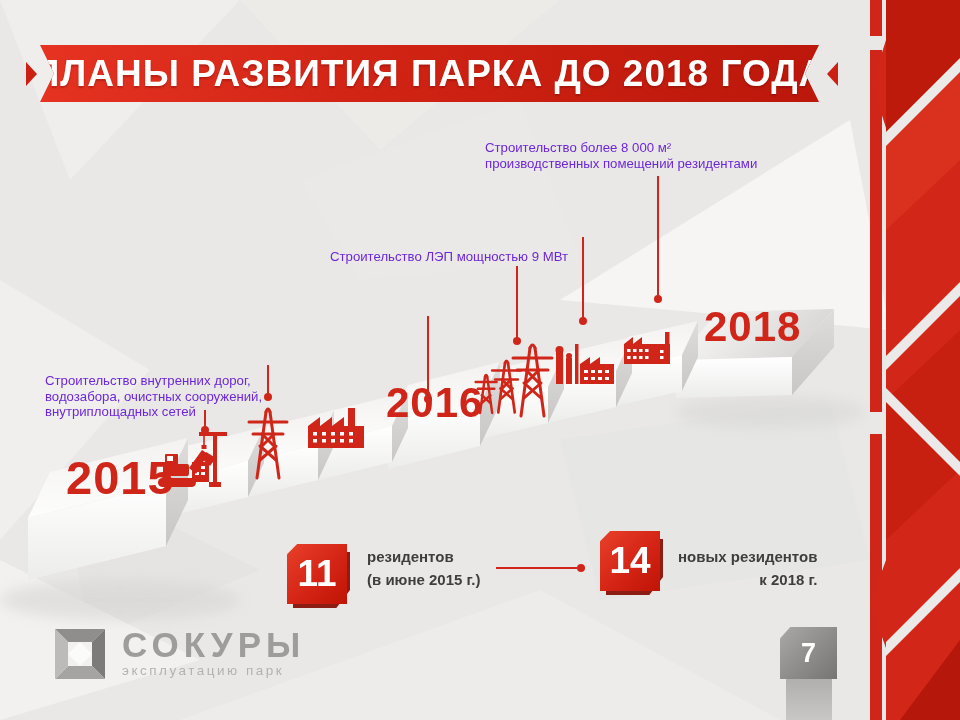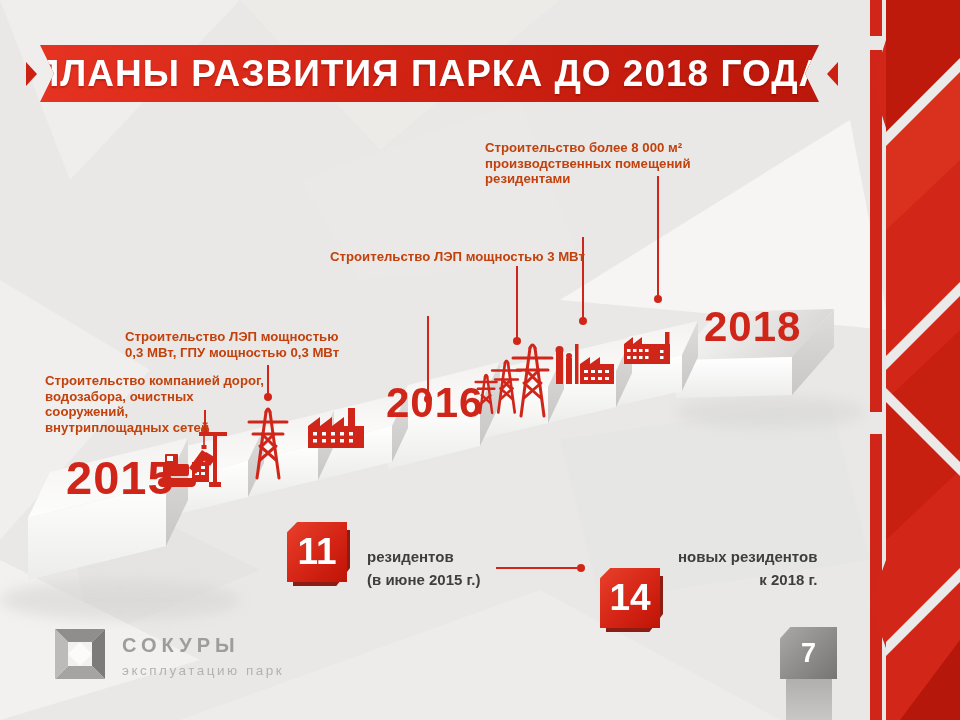--- a/index.html
+++ b/index.html
@@ -21,22 +21,22 @@
   .banner h1{
     margin:0;color:#fff;font-size:37px;font-weight:bold;letter-spacing:1px;
     text-shadow:0 2px 2px rgba(110,10,0,.35);white-space:nowrap;
   }
   .chev{position:absolute;top:62px;width:11px;height:24px;background:#cb2012;}
   .chev-l{left:26px;clip-path:polygon(0 0,100% 50%,0 100%);}
   .chev-r{left:827px;clip-path:polygon(100% 0,0 50%,100% 100%);}
 
   
   .annotation{
-    position:absolute;color:#c2410c;font-size:13.2px;line-height:15.6px;
-    font-weight:bold;white-space:pre-line;letter-spacing:0;
+    position:absolute;color:#6d28d9;font-size:13.2px;line-height:15.6px;
+    font-weight:normal;white-space:pre-line;letter-spacing:0;
   }
 
   
   .stat-badge{position:absolute;width:62px;height:62px;}
   .stat-badge .shadow{
     position:absolute;left:6px;top:8px;width:57px;height:56px;background:#8c1d14;
     clip-path:polygon(0 0,100% 0,100% 68%,76% 100%,0 100%);
   }
   .stat-badge .face{
     position:absolute;left:0;top:0;width:60px;height:60px;
@@ -46,21 +46,21 @@
   }
   .stat-badge .num{color:#fff;font-size:37px;font-weight:bold;}
   .stat-label{
     position:absolute;color:#3e3e3e;font-size:15px;line-height:23px;
     font-weight:bold;white-space:pre-line;
   }
 
   
   .logo{position:absolute;left:52px;top:626px;display:flex;align-items:center;}
   .logo-text{margin-left:14px;}
-  .logo-title{color:#9e9d9c;font-size:20px;font-weight:bold;letter-spacing:5px;line-height:30px;}
+  .logo-title{color:#9e9d9c;font-size:35px;font-weight:bold;letter-spacing:5px;line-height:30px;}
   .logo-sub{color:#b3b2b1;font-size:13.5px;letter-spacing:2.5px;margin-top:3px;}
 
   
   .page-badge{
     position:absolute;left:780px;top:627px;width:57px;height:52px;
     background:linear-gradient(135deg,#aaa9a8 0%,#8a8988 60%,#767574 100%);
     clip-path:polygon(18% 0,100% 0,100% 100%,0 100%,0 22%);
     display:flex;align-items:center;justify-content:center;z-index:3;
   }
   .page-badge span{color:#fff;font-size:27px;font-weight:bold;}
@@ -328,39 +328,37 @@
       <polygon points="886,642 960,568 960,582 886,656" fill="#eceae8"></polygon>
     </g>
   </svg>
 
   <div class="chev chev-l"></div>
   <div class="banner">
     <h1>ПЛАНЫ РАЗВИТИЯ ПАРКА ДО 2018 ГОДА</h1>
   </div>
   <div class="chev chev-r"></div>
 
-  <div class="annotation" style="left:45px;top:373px;width:230px;">Строительство компанией дорог,
+  <div class="annotation" style="left:45px;top:373px;width:230px;">Строительство внутренних дорог,
 водозабора, очистных сооружений,
 внутриплощадных сетей</div>
-  <div class="annotation" style="left:125px;top:329px;width:250px;">Строительство ЛЭП мощностью
-0,3 МВт, ГПУ мощностью 0,3 МВт</div>
-  <div class="annotation" style="left:330px;top:249px;width:280px;">Строительство ЛЭП мощностью 3 МВт</div>
+  <div class="annotation" style="left:330px;top:249px;width:280px;">Строительство ЛЭП мощностью 9 МВт</div>
   <div class="annotation" style="left:485px;top:140px;width:290px;">Строительство более 8 000 м²
 производственных помещений резидентами</div>
 
-  <div class="stat-badge" style="left:287px;top:522px;">
+  <div class="stat-badge" style="left:287px;top:544px;">
     <div class="shadow"></div>
     <div class="face">
         <span class="num">11</span>
       </div>
   </div>
   <div class="stat-label" style="left:367px;top:545px;">резидентов
 (в июне 2015 г.)</div>
 
-  <div class="stat-badge" style="left:600px;top:568px;padding-left:12px;">
+  <div class="stat-badge" style="left:600px;top:531px;padding-left:12px;">
     <div class="shadow"></div>
     <div class="face">
         <span class="num">14</span>
       </div>
   </div>
   <div class="stat-label" style="left:678px;top:545px;text-align:right;">новых резидентов
 к 2018 г.</div>
 
   <div class="logo">
     <svg width="56" height="56" viewBox="0 0 56 56">

